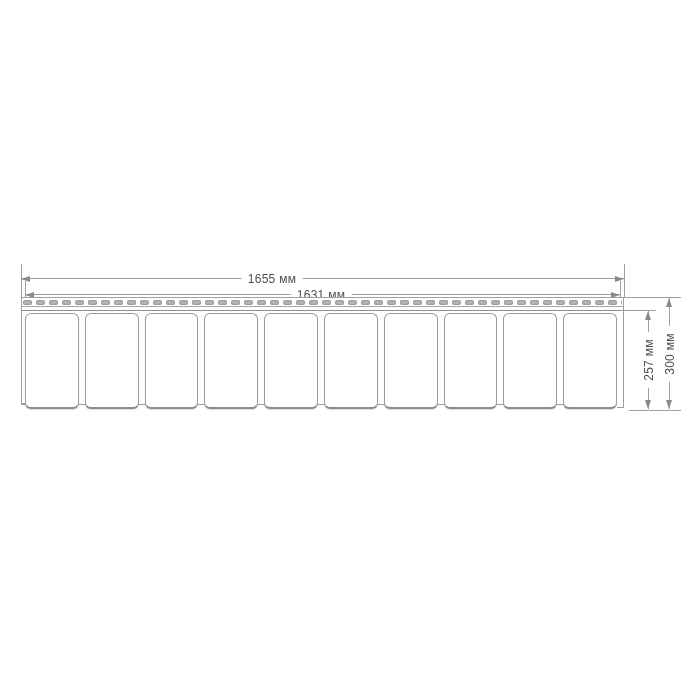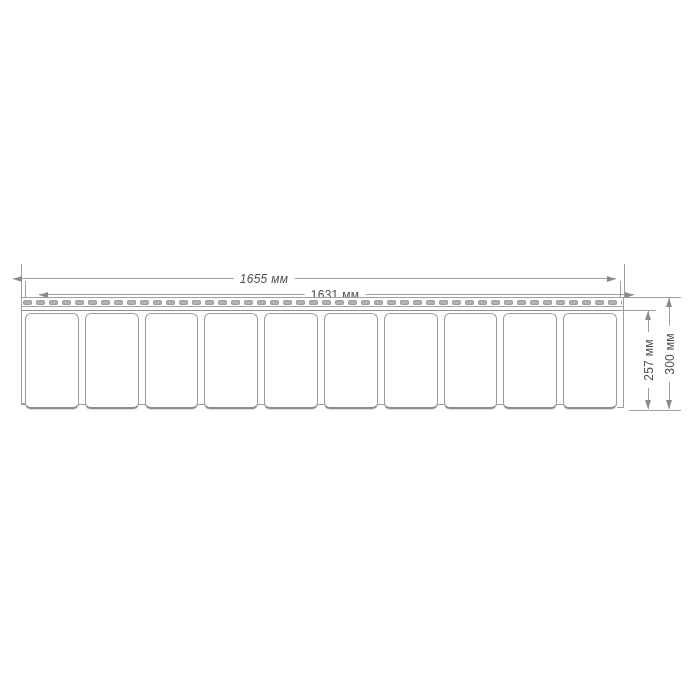--- a/index.html
+++ b/index.html
@@ -63,27 +63,27 @@
 </head>
 <body>
 
 <div class="stage">
 
   <div class="vline" style="left:21px;top:264px;height:34px;"></div>
   <div class="vline" style="left:25px;top:281px;height:17px;"></div>
   <div class="vline" style="left:620px;top:281px;height:17px;"></div>
   <div class="vline" style="left:624px;top:264px;height:34px;"></div>
 
-  <div class="dim-h" style="left:13px;top:278px;width:603px;font-style:italic;">
+  <div class="dim-h" style="left:21px;top:278px;width:603px;">
     <span class="arr arr-left"></span>
     <span class="arr arr-right"></span>
     <span class="dim-label-h" style="left:251px;">1655 мм</span>
   </div>
 
-  <div class="dim-h" style="left:39px;top:294px;width:595px;">
+  <div class="dim-h" style="left:25px;top:294px;width:595px;">
     <span class="arr arr-left"></span>
     <span class="arr arr-right"></span>
     <span class="dim-label-h" style="left:296px;">1631 мм</span>
   </div>
 
   <div class="strip">
     <div class="dashes">
         <div class="dash"></div>
         <div class="dash"></div>
         <div class="dash"></div>

